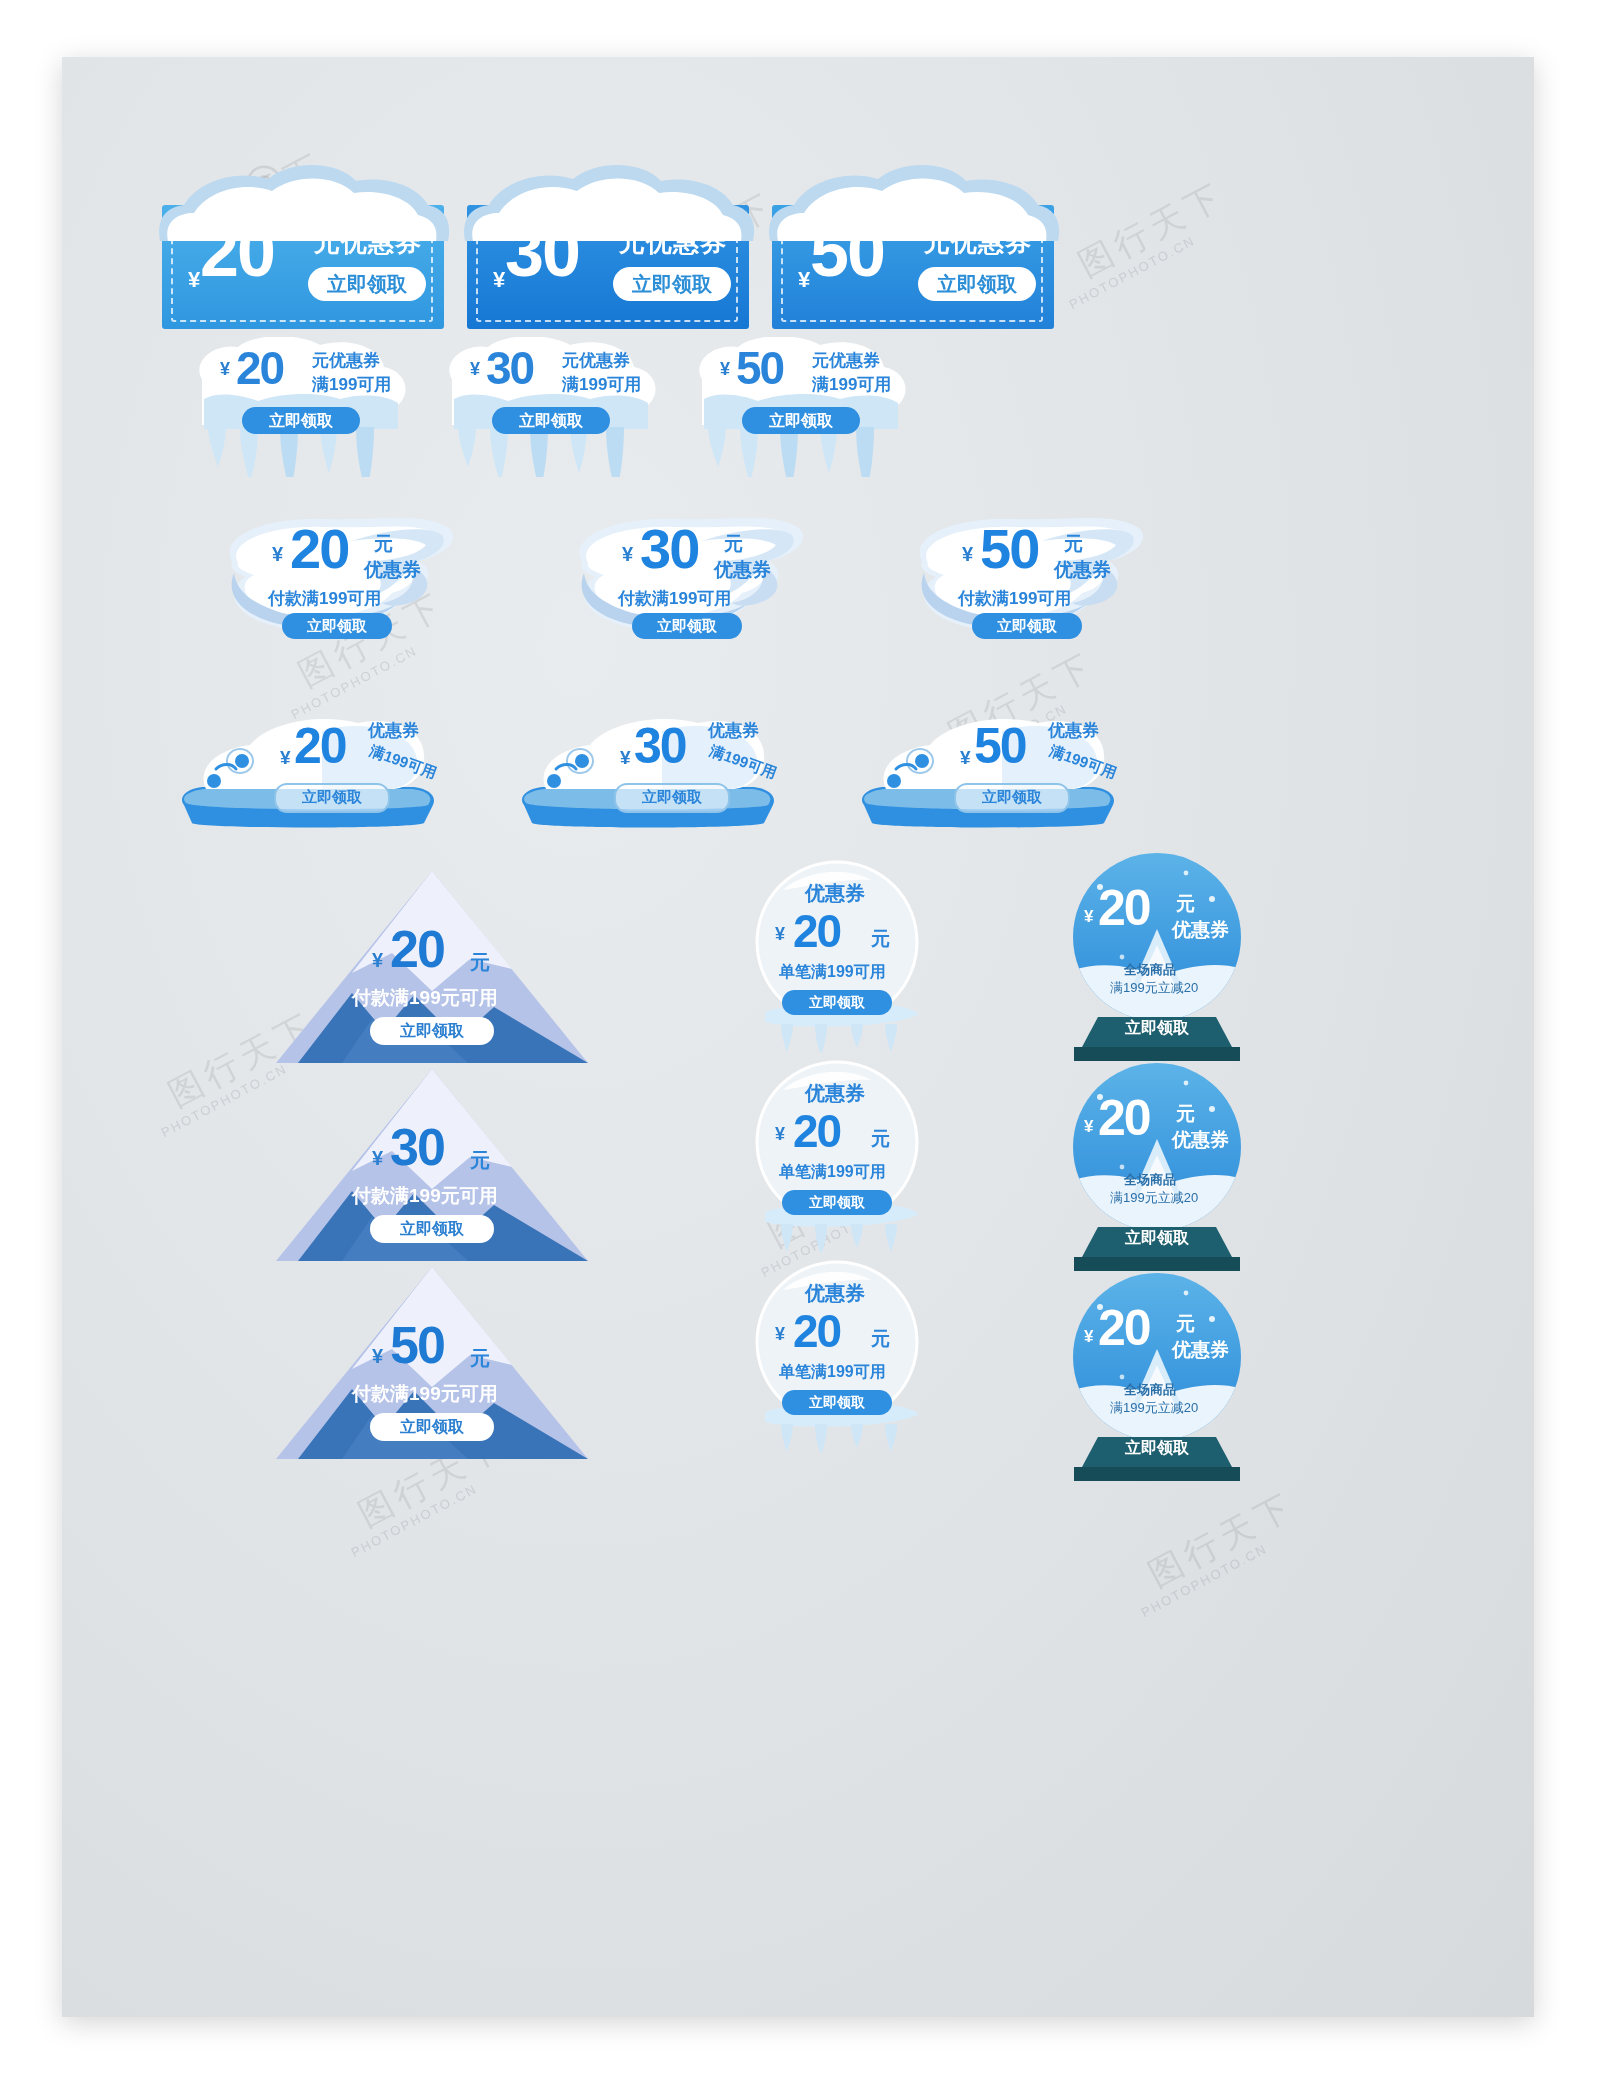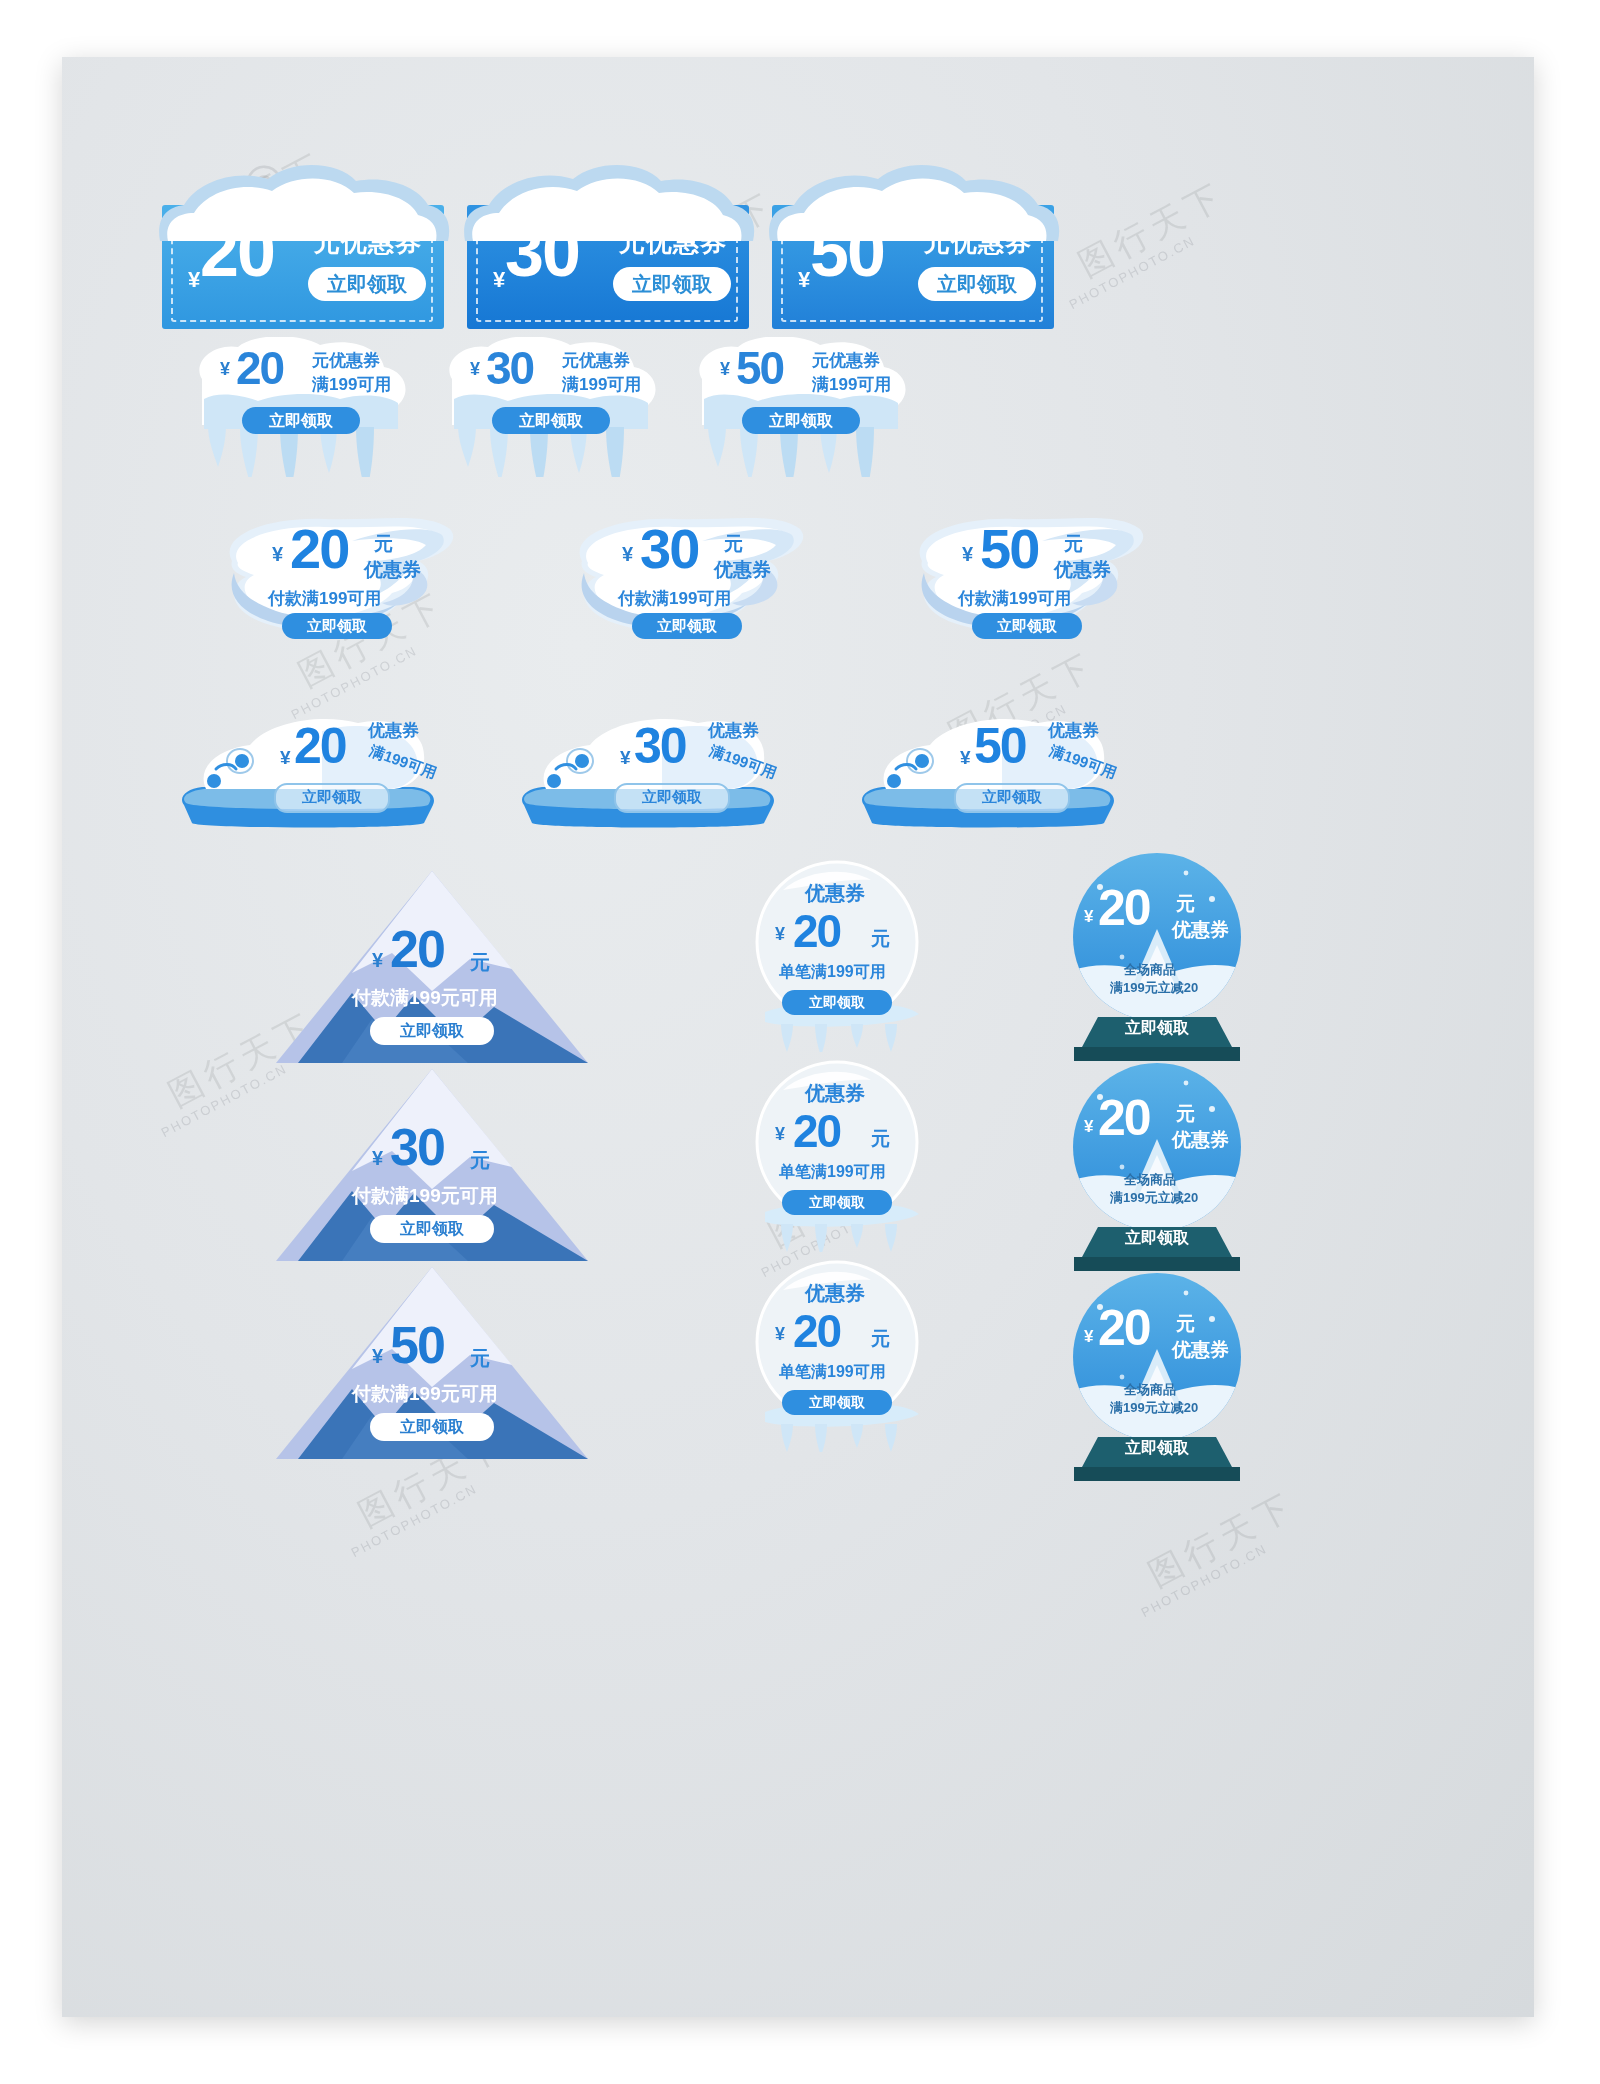--- a/index.html
+++ b/index.html
@@ -73,21 +73,21 @@
   .sb .btn{position:absolute;width:110px;height:25px;border-radius:13px;background:#2f8fe0;
            color:#fff;font-size:14px;font-weight:bold;line-height:25px;text-align:center;}
 
   
   .gl{position:absolute;width:190px;height:215px;}
   .gl .amt{position:absolute;font-size:50px;font-weight:bold;color:#ffffff;line-height:50px;letter-spacing:-2px;}
   .gl .u1{position:absolute;font-size:19px;font-weight:bold;color:#ffffff;}
   .gl .u2{position:absolute;font-size:19px;font-weight:bold;color:#ffffff;}
   .gl .yen{position:absolute;font-size:17px;font-weight:bold;color:#ffffff;}
   .gl .s1{position:absolute;font-size:13px;font-weight:bold;color:#2a6fa8;white-space:nowrap;}
-  .gl .s2{position:absolute;font-size:13px;font-weight:bold;color:#2a6fa8;white-space:nowrap;}
+  .gl .s2{position:absolute;font-size:13px;font-weight:normal;color:#2a6fa8;white-space:nowrap;}
   .gl .btn{position:absolute;width:120px;height:26px;border-radius:4px;color:#fff;
            font-size:16px;font-weight:bold;line-height:26px;text-align:center;}
 </style>
 </head>
 <body>
 
 <div class="page">
   <div class="canvas">
 
     <div class="wm mark" style="left:180px;top:95px;">◎</div>

